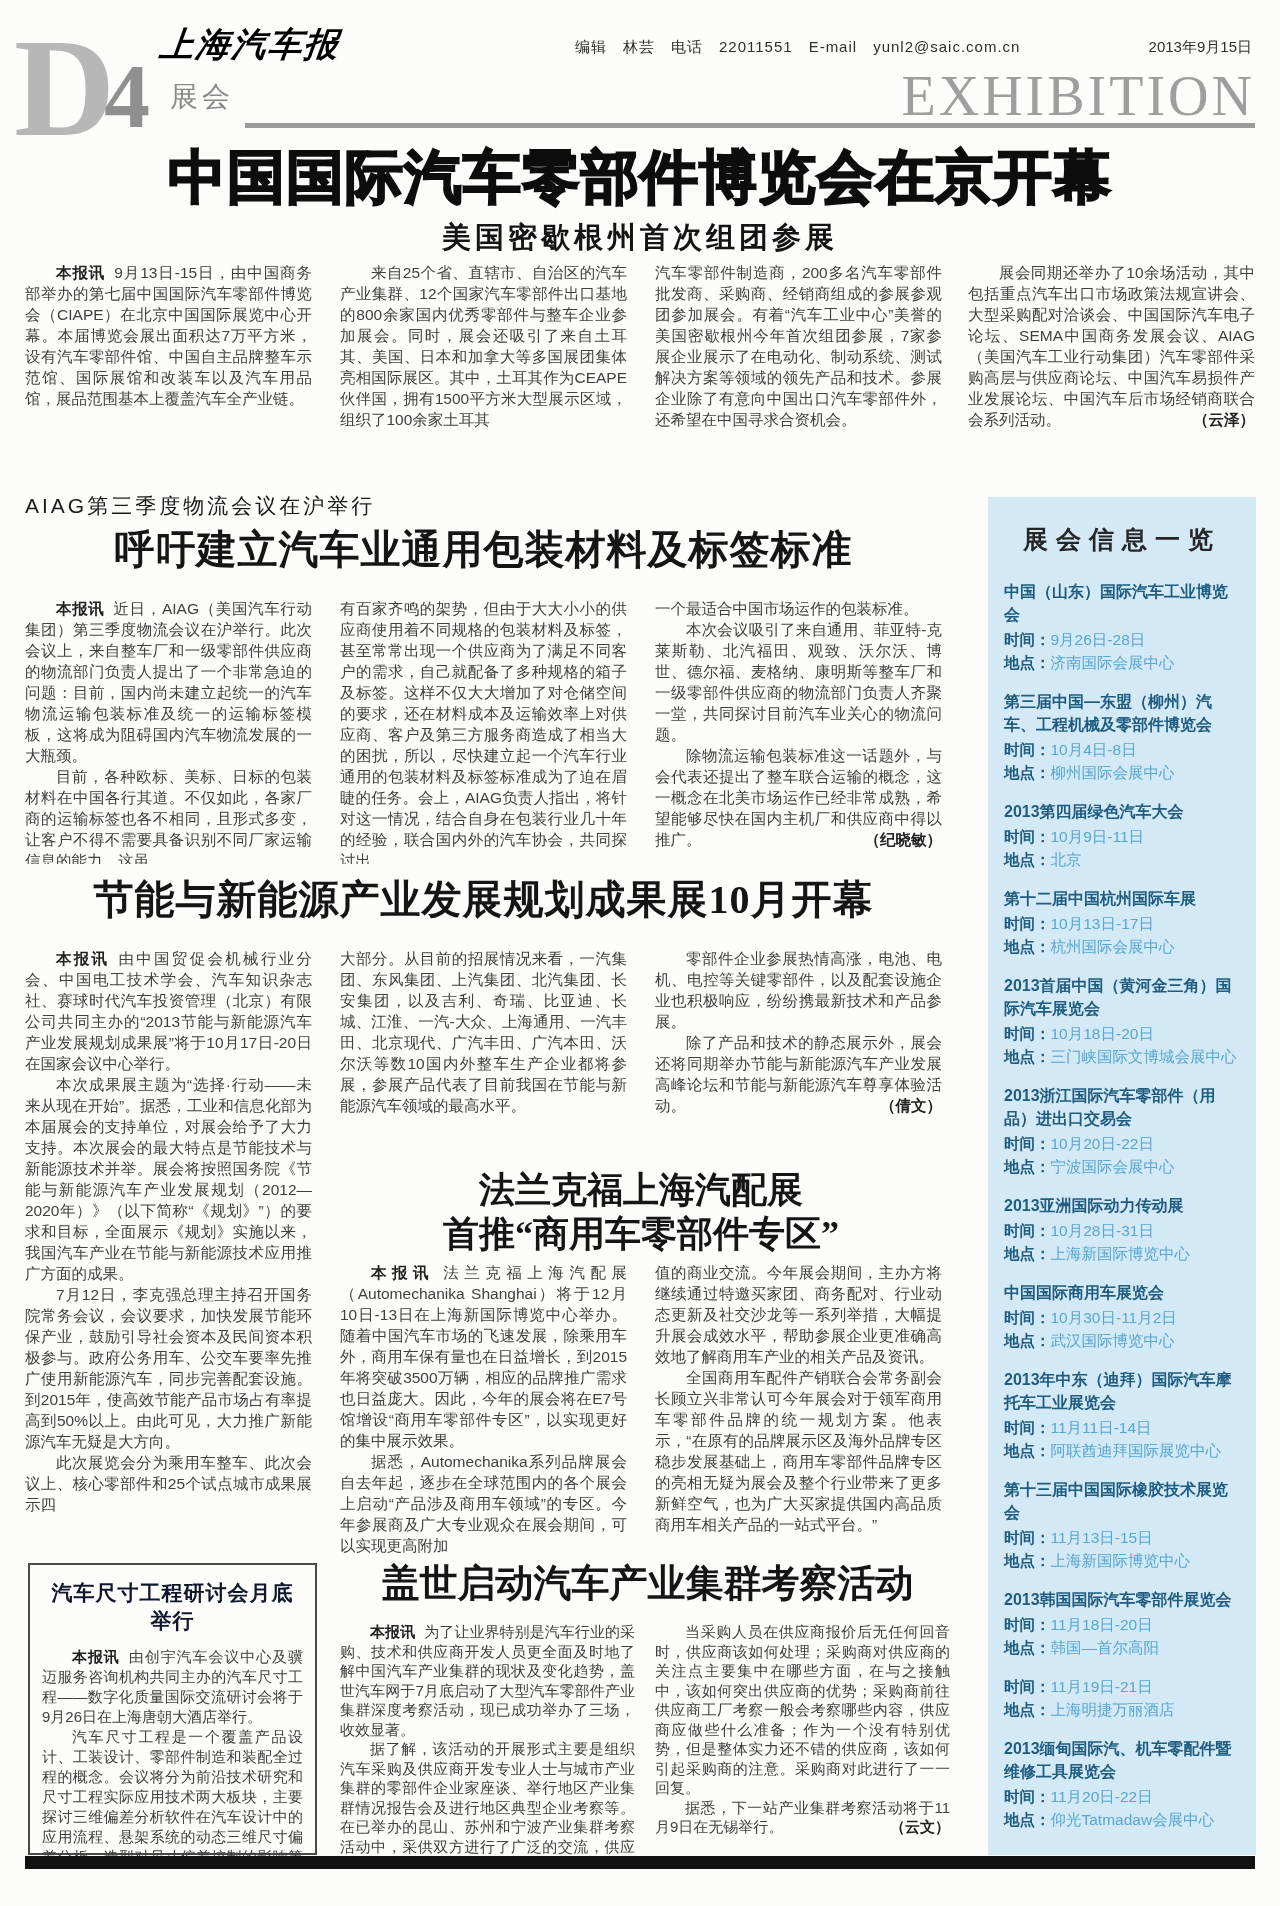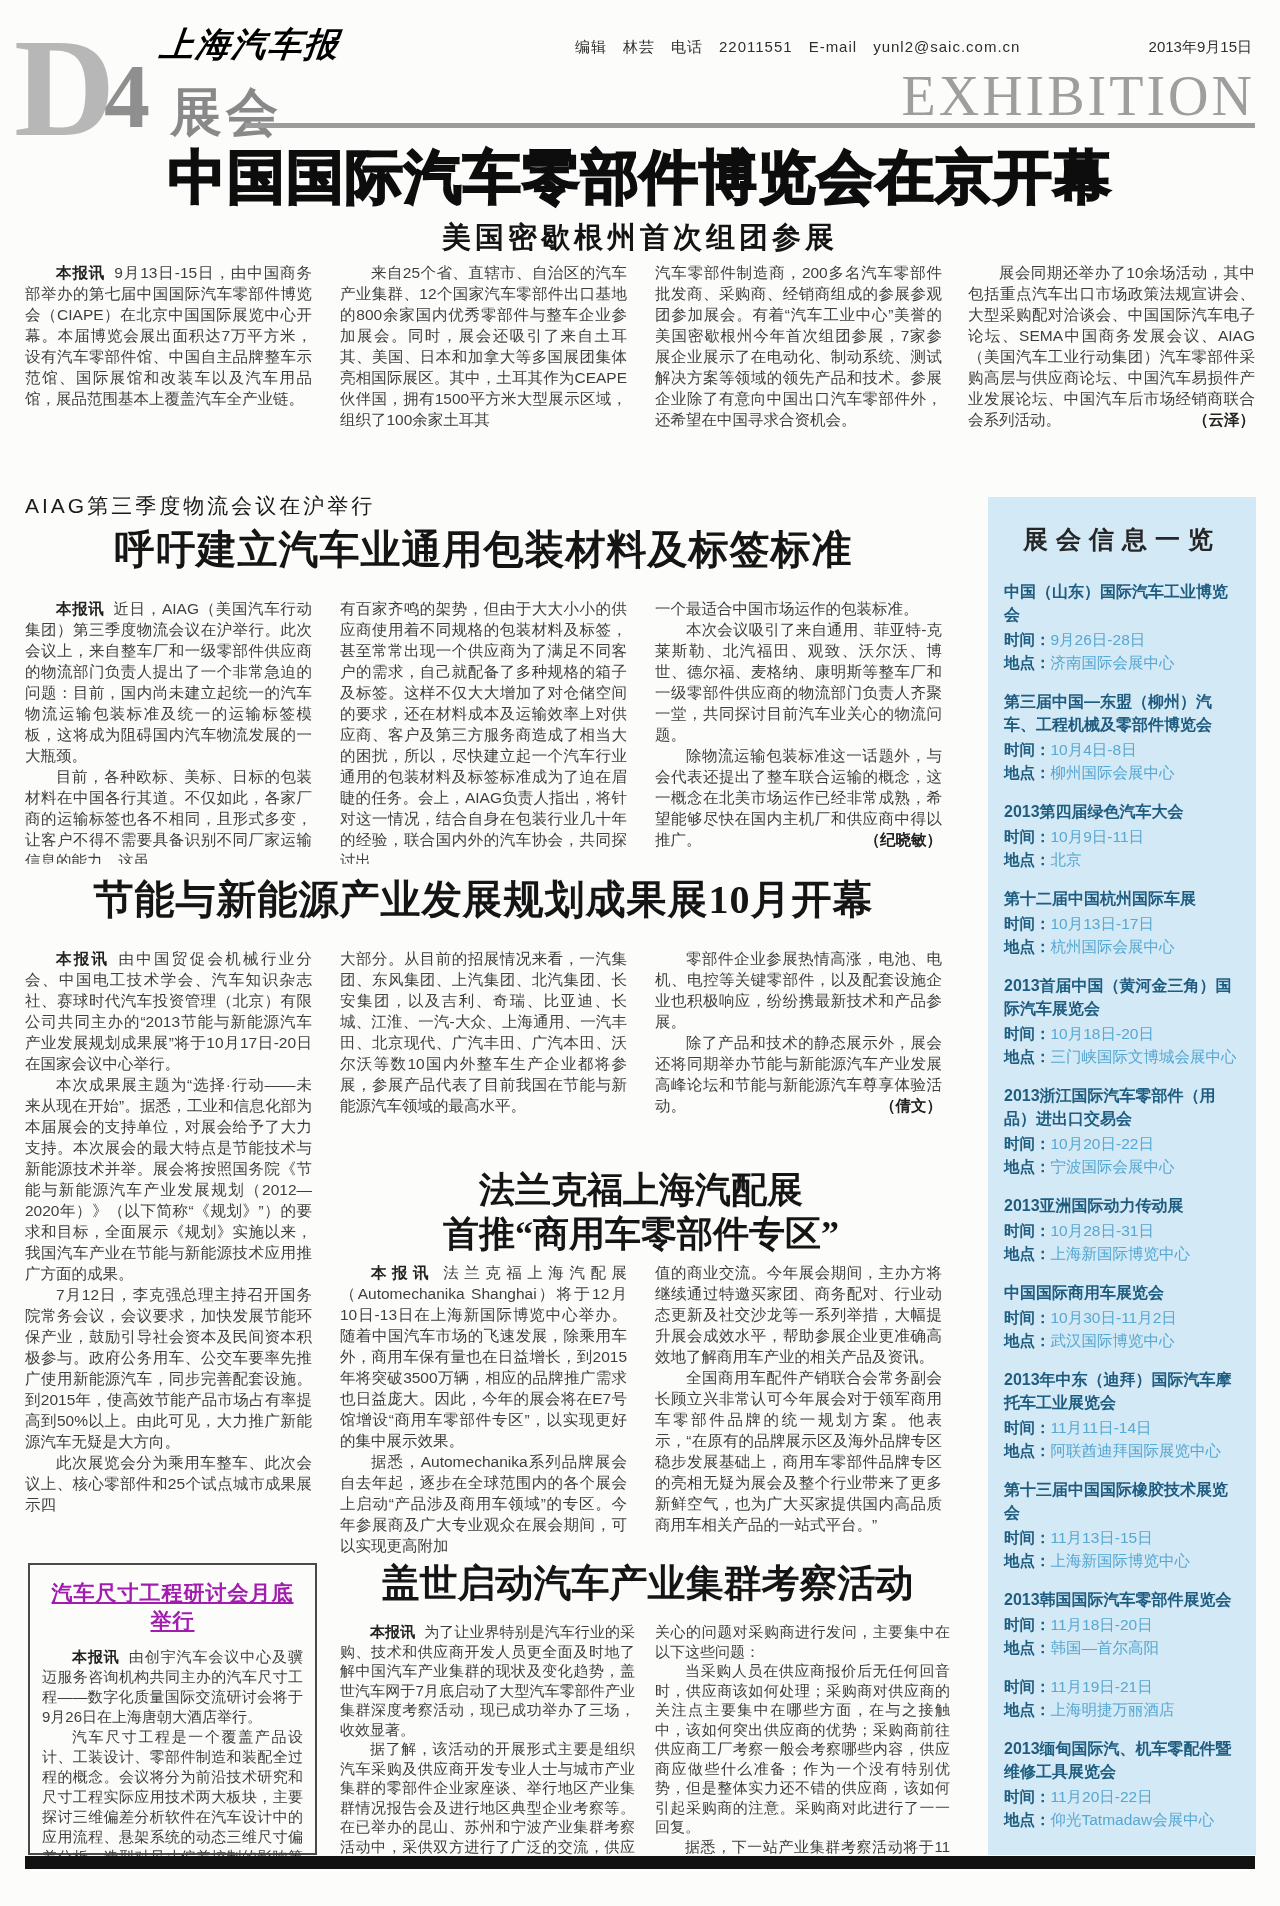--- a/index.html
+++ b/index.html
@@ -9,21 +9,21 @@
 
   
   .masthead{left:160px;top:22px;font-family:"DejaVu Serif",serif;font-size:34px;font-weight:bold;
             font-style:italic;color:#000;transform:skewX(-6deg);letter-spacing:2px;}
   .editor-line{left:575px;top:38px;font-size:15px;color:#2e2e2e;letter-spacing:1px;}
   .date-line{right:28px;top:38px;font-size:15px;color:#2e2e2e;}
   .sec-letter{left:14px;top:18px;font-family:"Liberation Serif",serif;font-size:140px;line-height:1;
               font-weight:bold;color:#b7b7b7;}
   .sec-num{left:104px;top:50px;font-family:"Liberation Serif",serif;font-size:92px;line-height:1;
            font-weight:bold;color:#8f8f8f;}
-  .sec-name{left:170px;top:78px;font-size:52px;font-weight:bold;color:#898989;letter-spacing:4px;}
+  .sec-name{left:170px;top:78px;font-size:28px;font-weight:normal;color:#898989;letter-spacing:4px;}
   .sec-en{right:25px;top:64px;font-family:"Liberation Serif",serif;font-size:56px;color:#9e9e9e;letter-spacing:3px;}
   .head-rule{left:245px;top:123px;width:1010px;height:5px;background:#9c9c9c;}
 
   
   .h-main{left:25px;top:146px;width:1230px;text-align:center;font-size:58px;line-height:62px;
           font-weight:900;color:#0d0d0d;letter-spacing:1px;-webkit-text-stroke:2px #0d0d0d;margin:0;}
   .h-sub{left:25px;top:218px;width:1230px;text-align:center;font-family:"Liberation Serif",serif;
          font-size:29px;font-weight:bold;color:#141414;letter-spacing:4px;}
   .kicker{left:25px;top:492px;width:917px;font-size:21px;color:#1a1a1a;letter-spacing:3px;}
   .h2{font-family:"Liberation Serif",serif;font-weight:bold;color:#151515;text-align:center;margin:0;}
@@ -45,21 +45,21 @@
   .jn1{top:948px;height:608px;}
   .jn23{top:948px;height:205px;}
   .am{top:1262px;height:298px;}
   .gg{top:1622px;height:236px;font-size:15px;line-height:19.5px;}
   .gg.gcol1{left:340px;width:295px;}
   .gg.gcol2{left:655px;width:295px;}
 
   
   .box{left:28px;top:1563px;width:289px;height:292px;border:2px solid #4a4a4a;box-sizing:border-box;
        padding:10px 12px;background:#fcfcfb;}
-  .box-title{text-align:center;font-size:21px;font-weight:bold;color:#a21caf;margin:4px 0 12px;letter-spacing:1px;text-decoration:underline;}
+  .box-title{text-align:center;font-size:21px;font-weight:bold;color:#0f172a;margin:4px 0 12px;letter-spacing:1px;}
   .box .art{font-size:15px;line-height:20px;height:210px;}
 
   
   .sb{left:988px;top:497px;width:268px;height:1358px;background:#d3e9f5;box-sizing:border-box;padding:26px 16px 10px;}
   .sb-title{text-align:center;font-size:25px;font-weight:bold;color:#262626;letter-spacing:8px;margin-bottom:24px;}
   .ev{margin-bottom:16px;}
   .ev-name{font-size:16px;font-weight:bold;color:#1e5c80;line-height:23px;margin-bottom:2px;}
   .ev-row{font-size:15.5px;line-height:23px;}
   .ev-lbl{font-weight:bold;color:#1e5c80;}
   .ev-val{color:#56a7d2;}
@@ -148,21 +148,20 @@
       <p><span>汽车尺寸工程是一个覆盖产品设计、工装设计、零部件制造和装配全过程的概念。会议将分为前沿技术研究和尺寸工程实际应用技术两大板块，主要探讨三维偏差分析软件在汽车设计中的应用流程、悬架系统的动态三维尺寸偏差分析、造型对尺寸偏差控制的影响等议题。</span></p>
     </div>
   </div>
 
   <h2 class="abs h2 h-gasgoo">盖世启动汽车产业集群考察活动</h2>
   <div class="abs art gg gcol1">
     <p><span class="lead">本报讯</span><span>为了让业界特别是汽车行业的采购、技术和供应商开发人员更全面及时地了解中国汽车产业集群的现状及变化趋势，盖世汽车网于7月底启动了大型汽车零部件产业集群深度考察活动，现已成功举办了三场，收效显著。</span></p>
     <p>据了解，该活动的开展形式主要是组织汽车采购及供应商开发专业人士与城市产业集群的零部件企业家座谈、举行地区产业集群情况报告会及进行地区典型企业考察等。在已举办的昆山、苏州和宁波产业集群考察活动中，采供双方进行了广泛的交流，供应商就自己较为</p>
   </div>
   <div class="abs art gg gcol2">
-    <p class="cont">关心的问题对采购商进行发问，主要集中在以下这些问题：</p>
     <p>当采购人员在供应商报价后无任何回音时，供应商该如何处理；采购商对供应商的关注点主要集中在哪些方面，在与之接触中，该如何突出供应商的优势；采购商前往供应商工厂考察一般会考察哪些内容，供应商应做些什么准备；作为一个没有特别优势，但是整体实力还不错的供应商，该如何引起采购商的注意。采购商对此进行了一一回复。</p>
     <p><span>据悉，下一站产业集群考察活动将于11月9日在无锡举行。</span><span class="by">（云文）</span></p>
   </div>
 
   <div class="abs sb">
     <div class="sb-title">展会信息一览</div>
     <div class="sb-list">
 
         <div class="ev">
           <div class="ev-name">中国（山东）国际汽车工业博览会</div>

